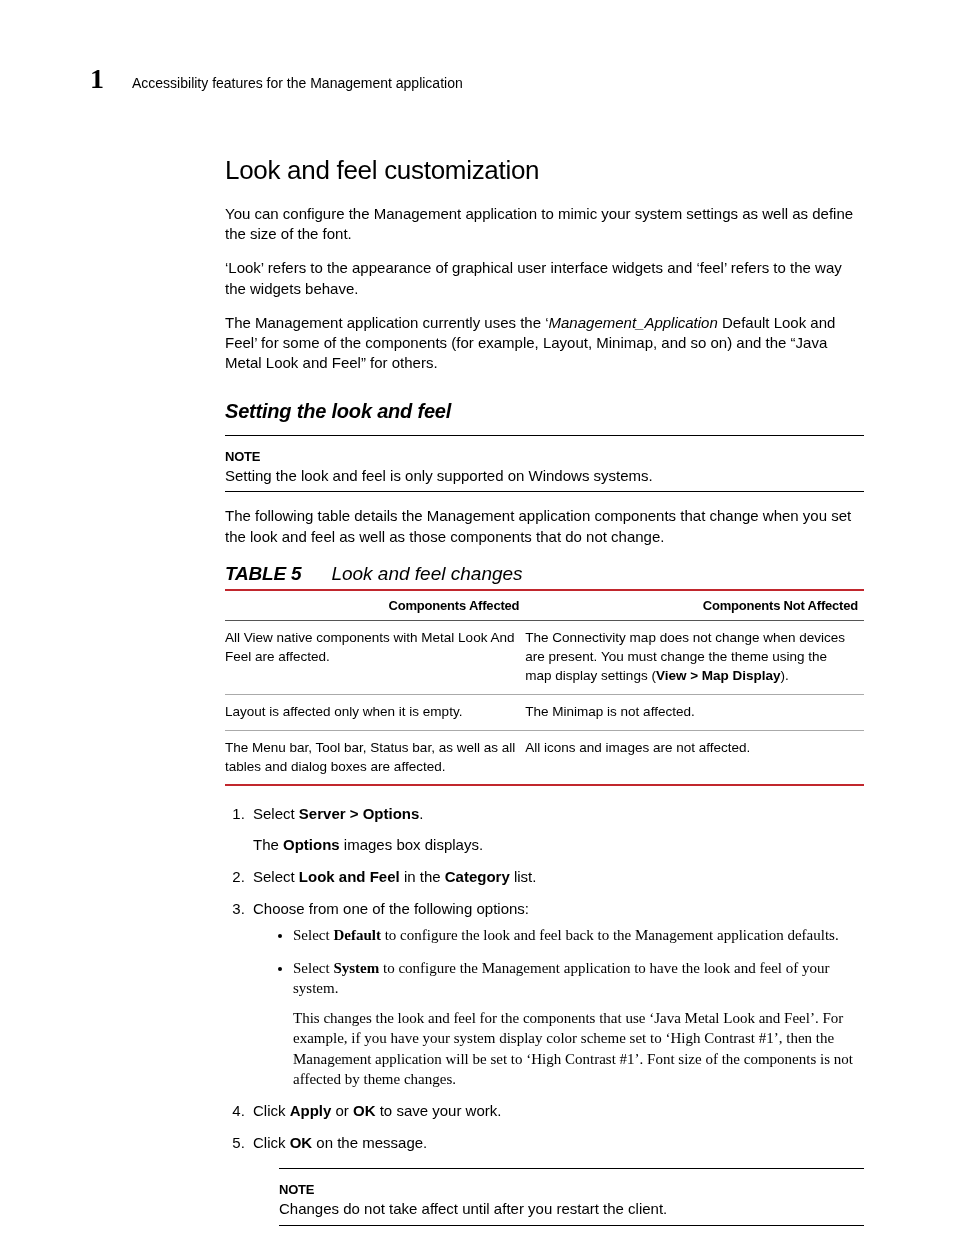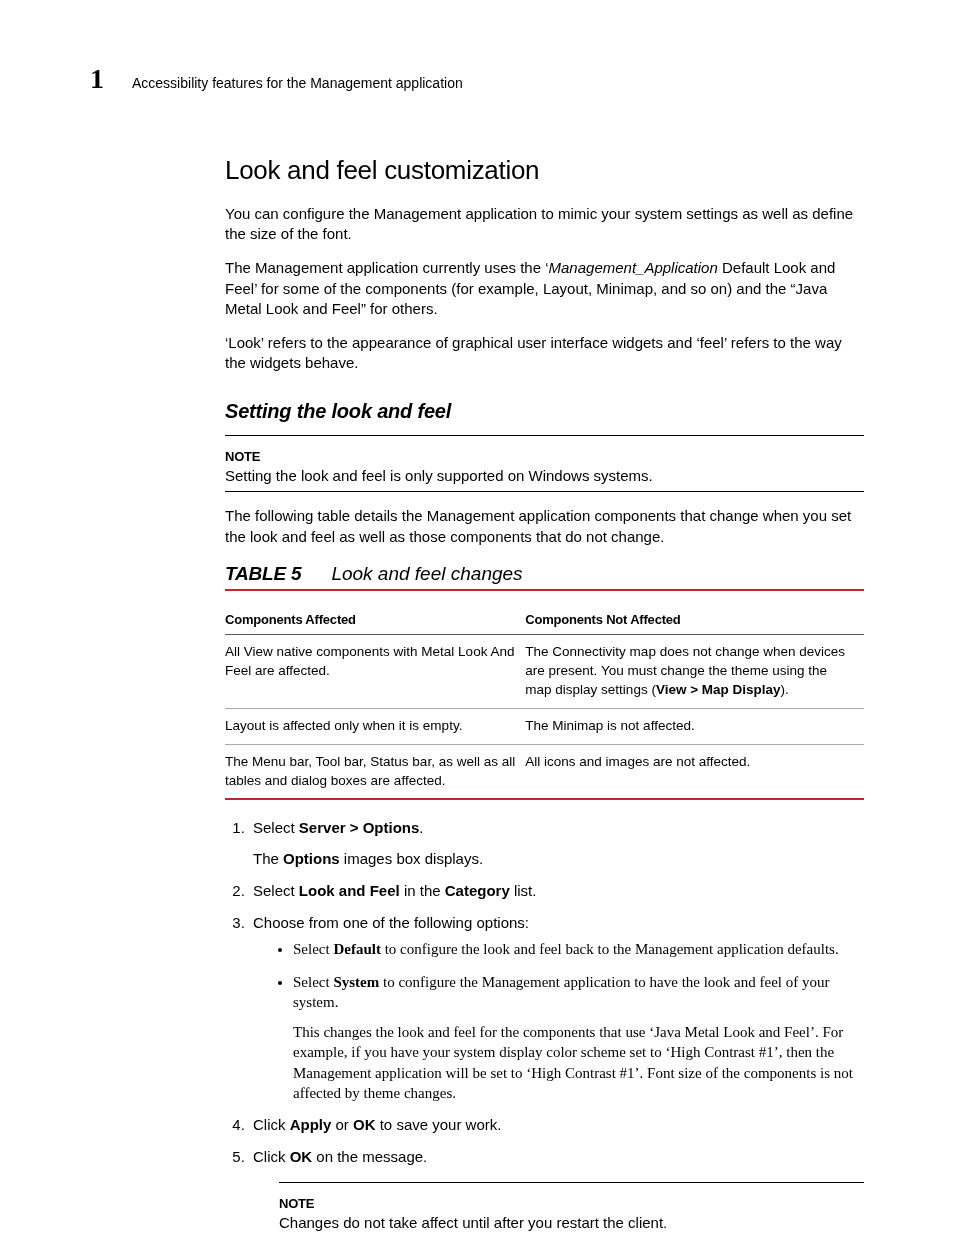--- a/index.html
+++ b/index.html
@@ -86,26 +86,26 @@
     letter-spacing: -0.2px;
     margin-right: 30px;
   }
   table.lftable {
     width: 100%;
     border-collapse: collapse;
     font-size: 13.5px;
     margin-bottom: 18px;
   }
   table.lftable th {
-    text-align: left;
+    text-align: right;
     font-weight: bold;
     font-size: 13px;
     border-top: 2px solid #c1272d;
     border-bottom: 1px solid #555;
-    padding: 20px 6px 6px 0;
+    padding: 6px 6px 6px 0;
     letter-spacing: -0.2px;
   }
   table.lftable td {
     vertical-align: top;
     border-bottom: 1px solid #aaa;
     padding: 8px 10px 8px 0;
     line-height: 1.4;
   }
   table.lftable tr:last-child td {
     border-bottom: 2px solid #c1272d;
@@ -148,24 +148,24 @@
   <div class="running-head">
     <span class="chapnum">1</span>
     <span class="running-title">Accessibility features for the Management application</span>
   </div>
 
   <div class="content">
 
     <h2 class="section-title">Look and feel customization</h2>
 
     <p>You can configure the Management application to mimic your system settings as well as define the size of the font.</p>
+    <p>‘Look’ refers to the appearance of graphical user interface widgets and ‘feel’ refers to the way the widgets behave.</p>
     <p>
       <span>The Management application currently uses the ‘</span><em class="app">Management_Application</em><span> Default Look and Feel’ for some of the components (for example, Layout, Minimap, and so on) and the “Java Metal Look and Feel” for others.</span>
     </p>
-    <p>‘Look’ refers to the appearance of graphical user interface widgets and ‘feel’ refers to the way the widgets behave.</p>
 
     <h3 class="subhead">Setting the look and feel</h3>
 
     <div class="note-block">
       <span class="note-label">NOTE</span>
       <span class="note-text">Setting the look and feel is only supported on Windows systems.</span>
     </div>
 
     <p>The following table details the Management application components that change when you set the look and feel as well as those components that do not change.</p>
 

